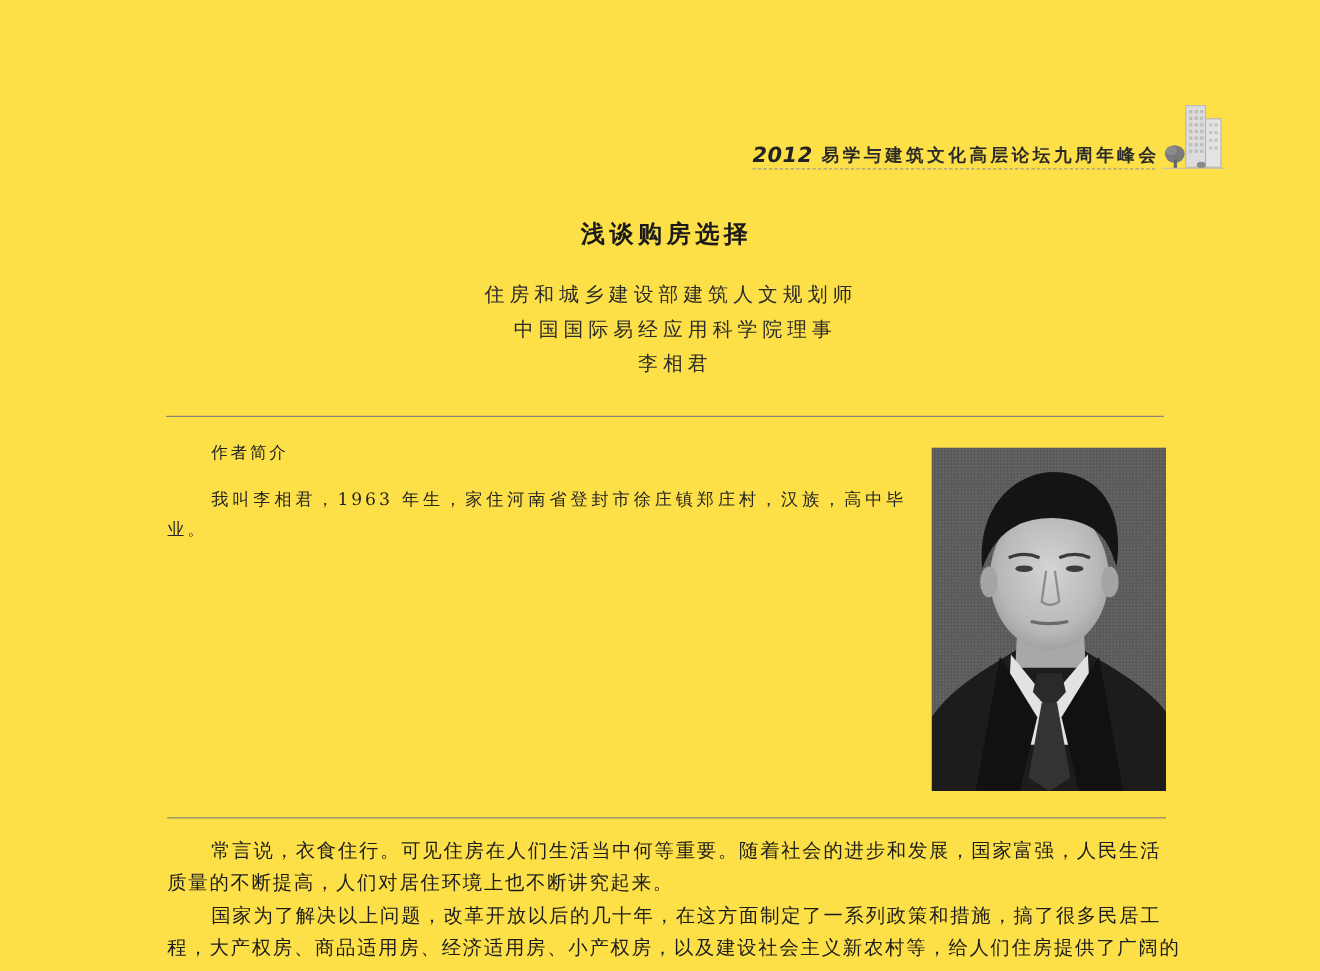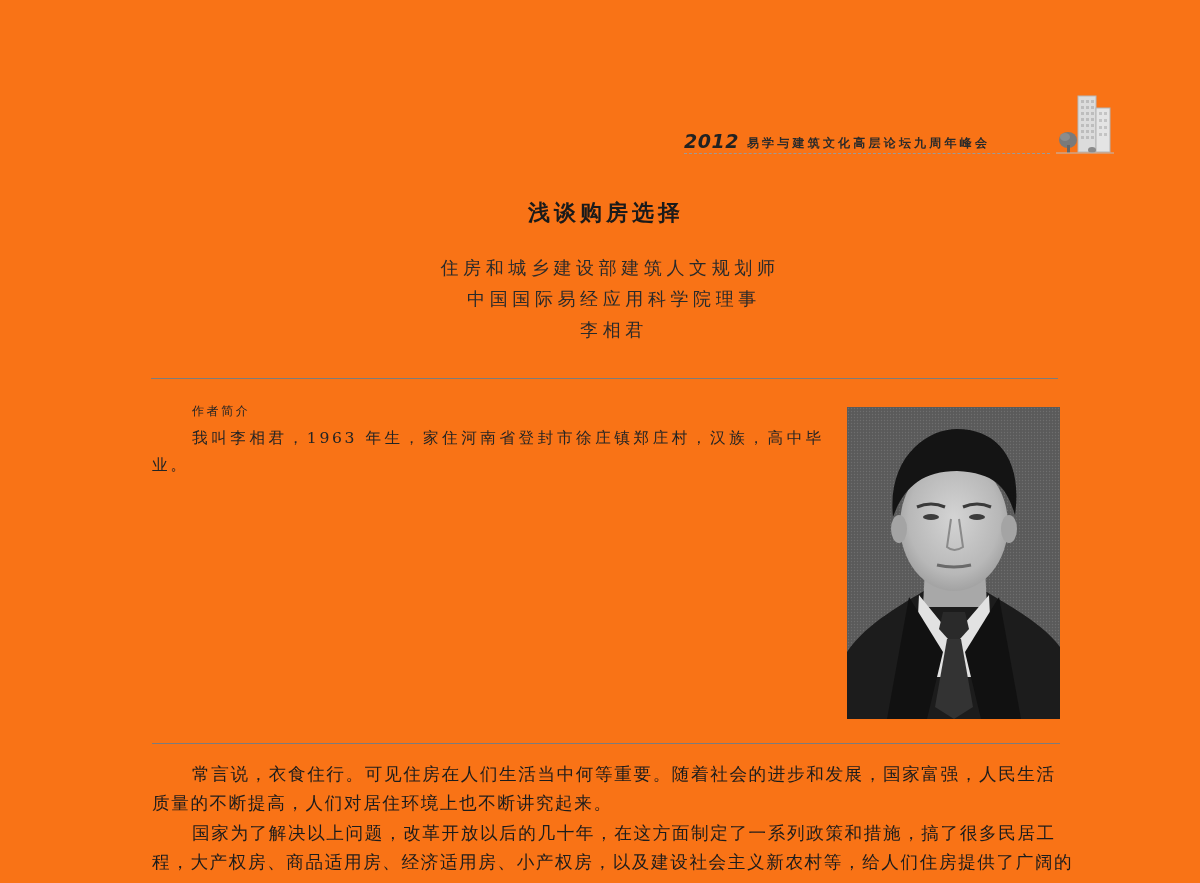--- a/index.html
+++ b/index.html
@@ -12,21 +12,21 @@
       height: 883px;
       position: relative;
       overflow: hidden;
       font-family: "DejaVu Serif", "Liberation Serif", serif;
       color: #1e1e1e;
     }
     .page {
       position: absolute;
       left: 0; top: 0;
       width: 1200px; height: 883px;
-      background: #f97316;
+      background: #fde047;
     }
 
     
     .running-header {
       position: absolute;
       left: 684px;
       top: 128px;
       height: 24px;
       display: flex;
       align-items: flex-end;
@@ -37,21 +37,21 @@
       font-style: italic;
       font-weight: bold;
       font-size: 19px;
       color: #222;
       margin-right: 8px;
       letter-spacing: 0.5px;
     }
     .running-header .series {
       font-family: "DejaVu Sans", "Liberation Sans", sans-serif;
       font-weight: bold;
-      font-size: 12px;
+      font-size: 16px;
       letter-spacing: 3.2px;
       color: #2a2a2a;
     }
     .header-dots {
       position: absolute;
       left: 684px;
       top: 153px;
       width: 366px;
       height: 0;
       border-top: 1px dashed #9a9a9a;
@@ -110,24 +110,25 @@
       line-height: 26.8px;
       letter-spacing: 2.6px;
       color: #242424;
       text-align: justify;
     }
     .bio p {
       margin: 0;
     }
     .bio .indent {
       text-indent: 40px;
+      margin-top: 16px;
     }
     .bio .bio-heading {
       text-indent: 40px;
-      font-size: 12px;
+      font-size: 15px;
     }
 
     .author-photo {
       position: absolute;
       left: 847px;
       top: 407px;
       width: 213px;
       height: 312px;
       background: #5d5d5d;
       overflow: hidden;

